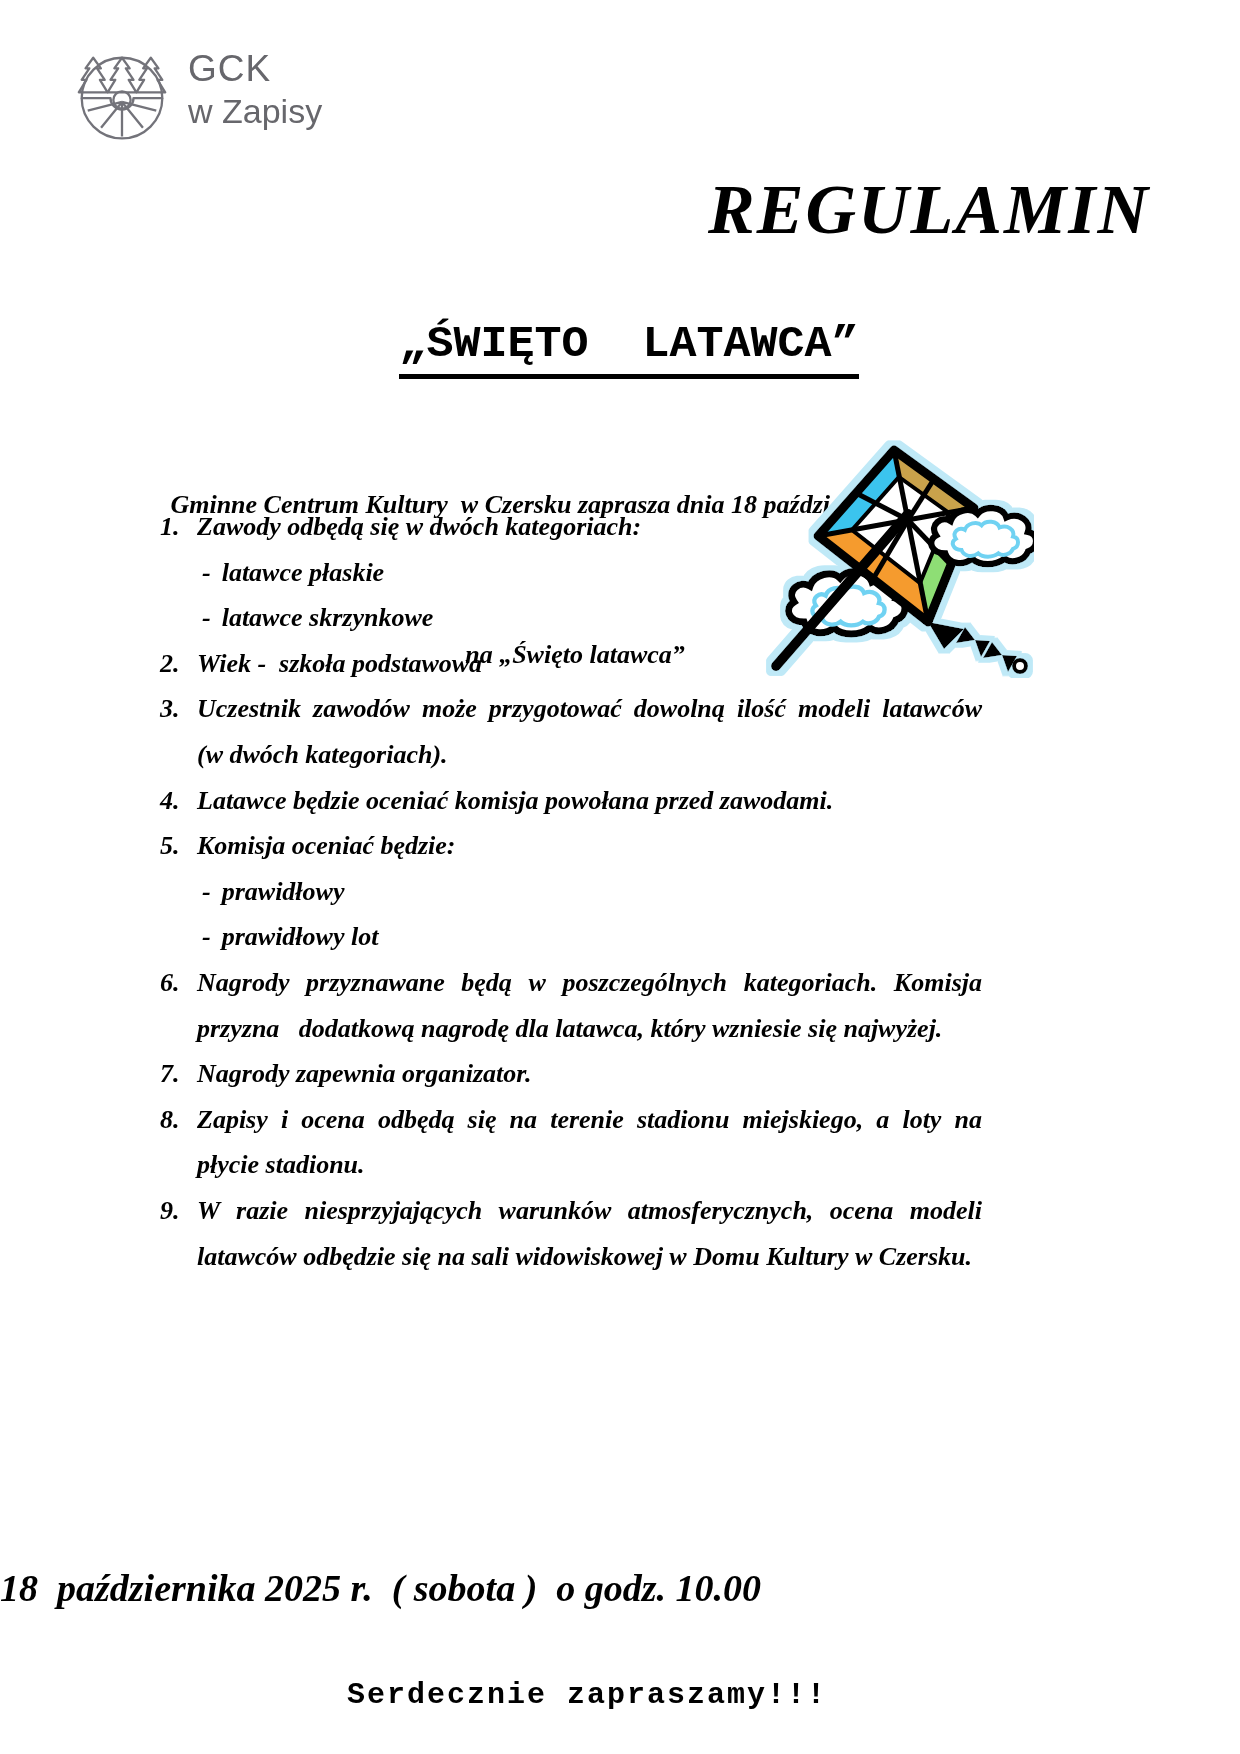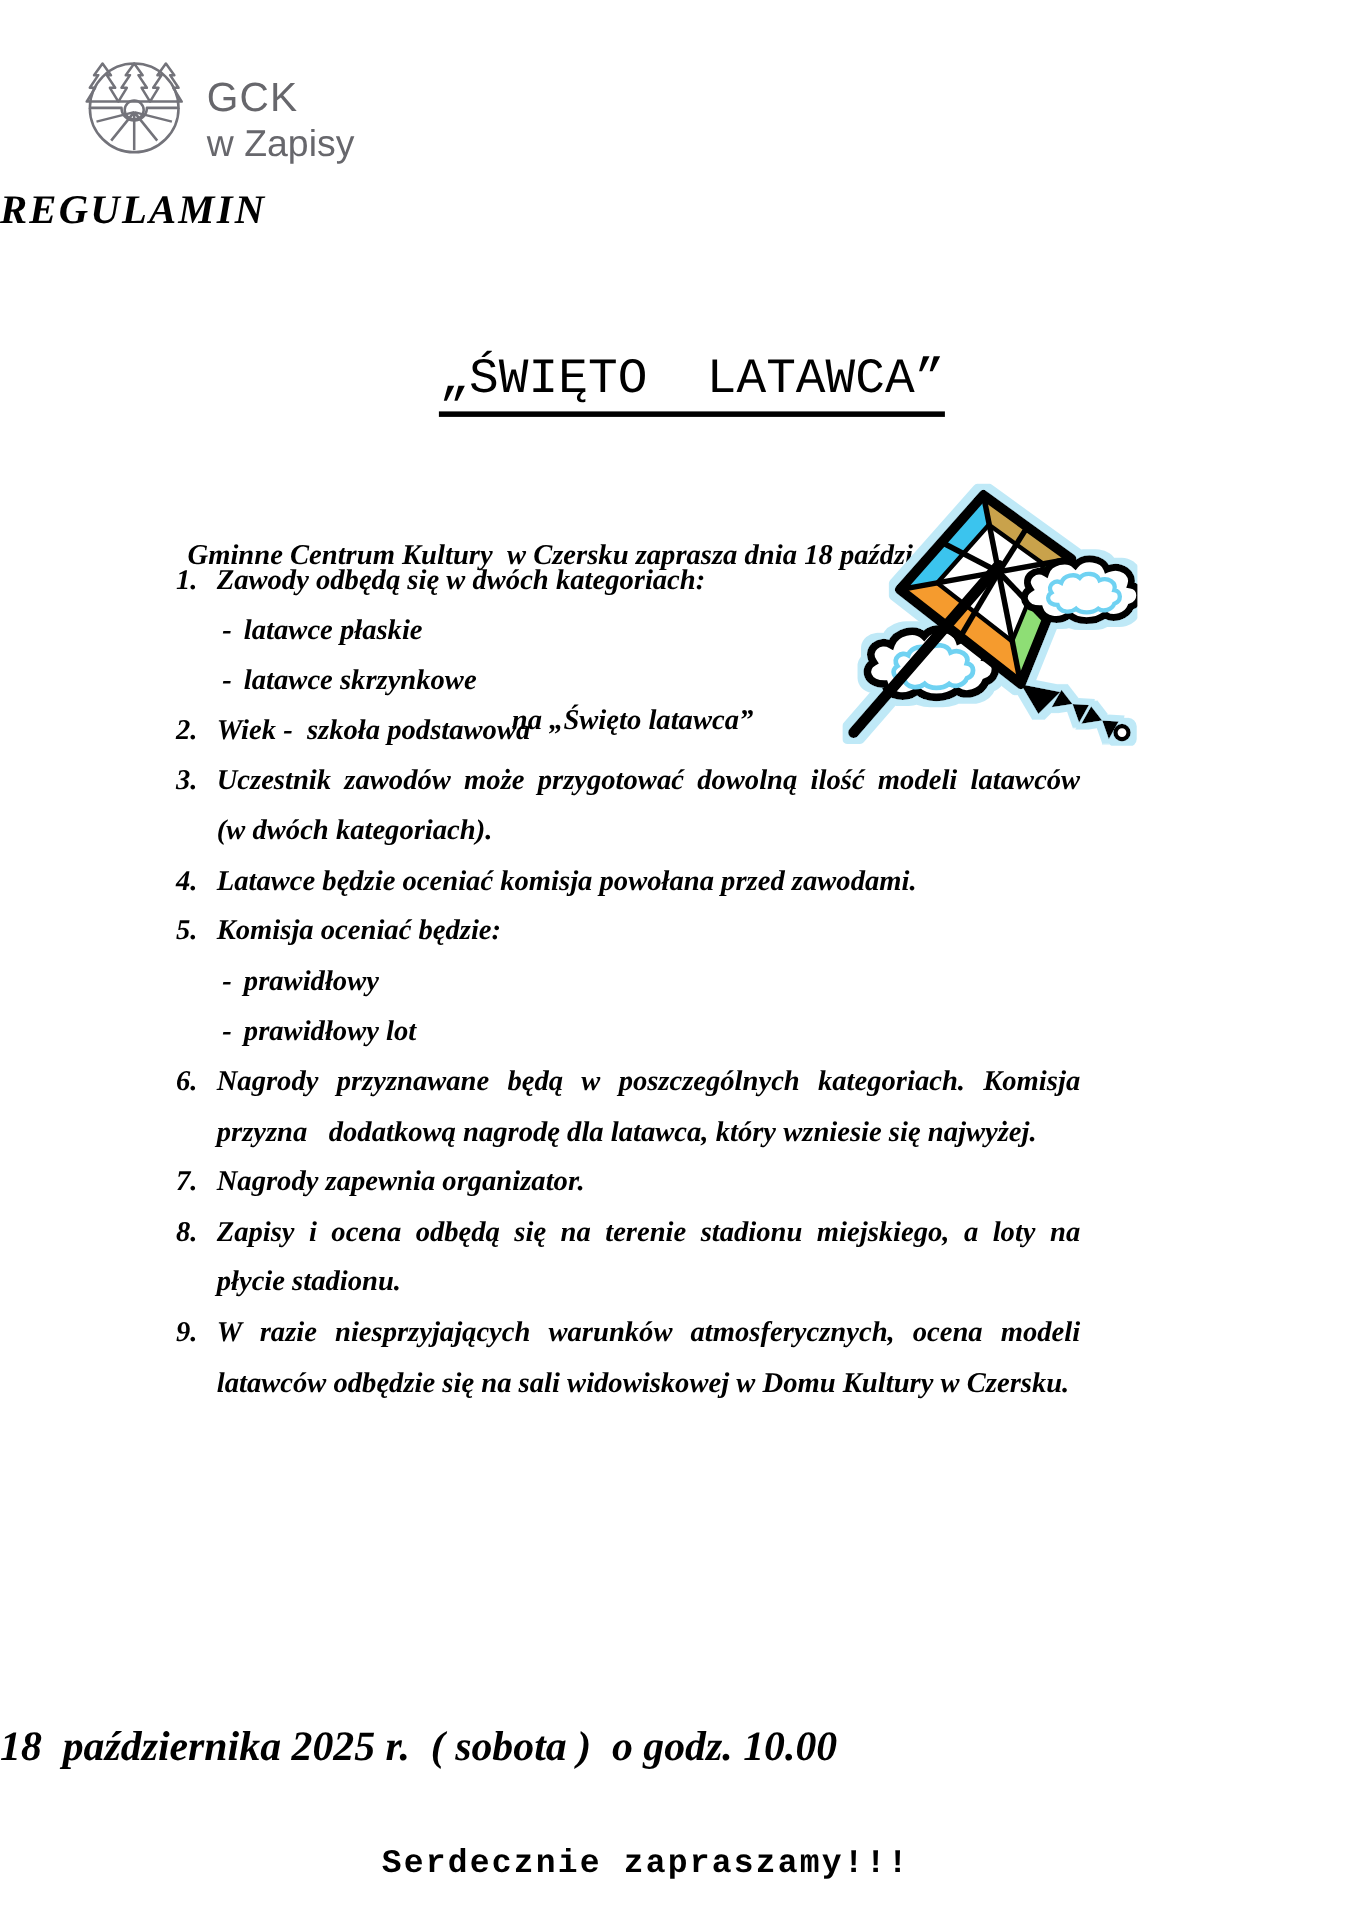--- a/index.html
+++ b/index.html
@@ -8,35 +8,35 @@
     width:1240px;
     height:1754px;
     background:#ffffff;
     color:#000;
     font-family:"Liberation Serif",serif;
     overflow:hidden;
   }
   
   .logo{position:absolute;left:74px;top:50px;display:flex;align-items:flex-start;}
   .logo-icon{width:96px;height:100px;}
-  .logo-text{margin-left:18px;margin-top:20px;font-family:"Liberation Sans",sans-serif;color:#67676c;line-height:1.0;}
+  .logo-text{margin-left:18px;margin-top:0;font-family:"Liberation Sans",sans-serif;color:#67676c;line-height:1.0;}
   .logo-abbr{font-size:37px;letter-spacing:1px;}
   .logo-loc{font-size:34px;margin-top:7px;}
   
   .title{
     position:absolute;left:0;top:170px;width:1150px;
-    text-align:left;
-    font-size:37px;font-weight:bold;font-style:italic;
+    text-align:right;
+    font-size:70px;font-weight:bold;font-style:italic;
     letter-spacing:2px;
   }
   .subtitle{
     position:absolute;left:0;top:268px;width:1150px;
     text-align:center;
     font-family:"Liberation Mono","DejaVu Sans Mono",monospace;
-    font-size:45px;font-weight:normal;
+    font-size:45px;font-weight:bold;
     white-space:pre;
   }
   .subtitle-text{border-bottom:5px solid #000;padding-bottom:4px;}
   
   .intro{
     position:absolute;left:0;top:380px;width:1150px;
     text-align:center;
     font-size:26px;font-weight:bold;font-style:italic;
     line-height:50px;white-space:pre;
   }

